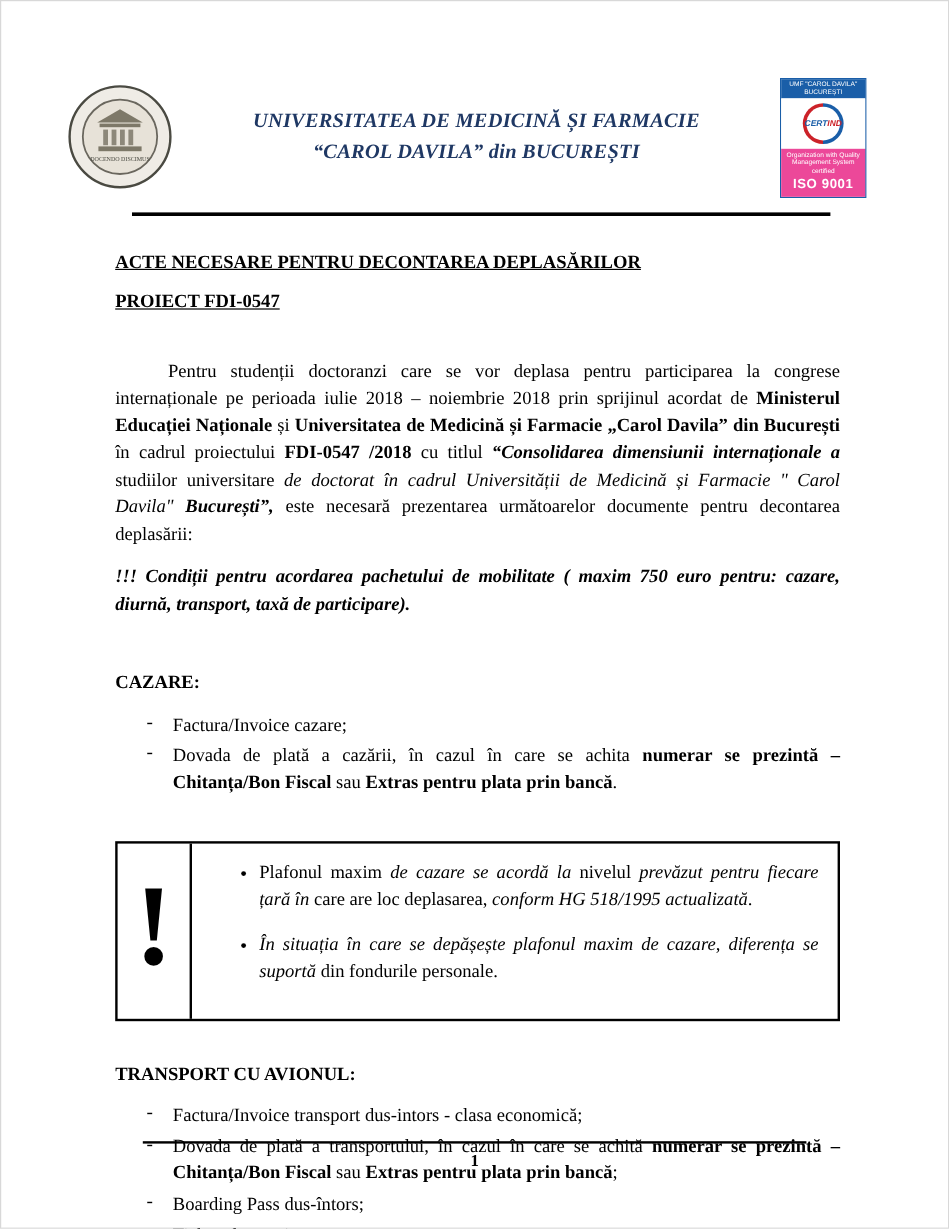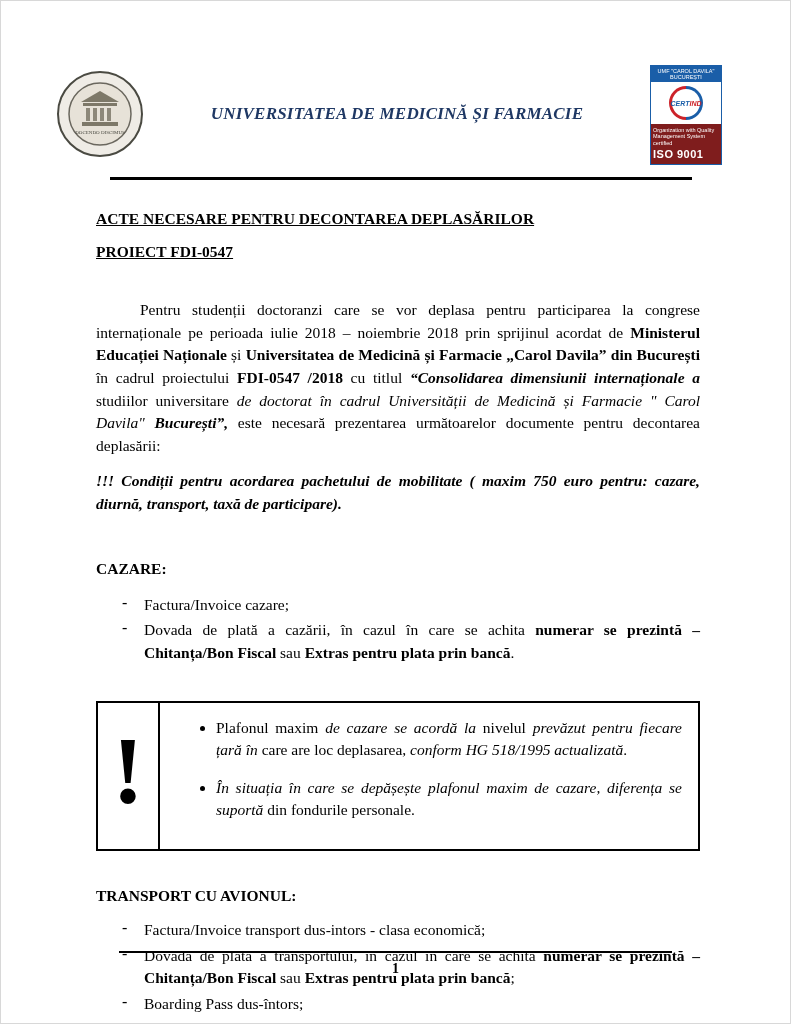--- a/index.html
+++ b/index.html
@@ -17,21 +17,21 @@
     display:flex;flex-direction:column;align-self:flex-start;margin-top:2px;}
   .badge-top{background:#1a5ea8;color:#fff;font-size:5.5px;line-height:1.1;text-align:center;padding:2px 1px;}
   .badge-mid{background:#fff;height:42px;display:flex;align-items:center;justify-content:center;}
   .certind{width:34px;height:34px;border-radius:50%;
     background:conic-gradient(#1a5ea8 0 180deg,#cc2229 180deg 360deg);
     display:flex;align-items:center;justify-content:center;}
   .certind-inner{width:28px;height:28px;border-radius:50%;background:#fff;
     display:flex;align-items:center;justify-content:center;font-size:7px;font-weight:700;font-style:italic;}
   .cert-blue{color:#1a5ea8;}
   .cert-red{color:#cc2229;}
-  .badge-bottom{background:#7f1d1d;color:#fff;text-align:left;padding:3px 2px 4px;}
+  .badge-bottom{background:#ec4899;color:#fff;text-align:center;padding:3px 2px 4px;}
   .badge-org{font-size:5.5px;line-height:1.15;}
   .badge-iso{font-size:11px;font-weight:700;margin-top:2px;letter-spacing:.5px;}
   .rule{background:#000;}
   .header-rule{height:3px;margin:12px 8px 0 14px;}
   
   .doc-title{margin-top:30px;text-align:left;font-weight:700;font-size:15.5px;}
   .doc-title-line{text-decoration:underline;margin-bottom:15px;}
   
   .rich{font-size:15.5px;line-height:1.46;}
   .intro{margin:38px 0 0;text-align:justify;text-indent:44px;}
@@ -72,20 +72,21 @@
         <rect x="37" y="38" width="4" height="13" fill="#8d887a"></rect>
         <rect x="44" y="38" width="4" height="13" fill="#8d887a"></rect>
         <rect x="51" y="38" width="4" height="13" fill="#8d887a"></rect>
         <rect x="26" y="52" width="36" height="4" fill="#7d7868"></rect>
         <text x="44" y="64" text-anchor="middle" font-size="5" fill="#4a4a42">DOCENDO DISCIMUS</text>
       </svg>
     </div>
 
     <div class="header-title">
       <div class="ht-line">UNIVERSITATEA DE MEDICINĂ ȘI FARMACIE</div>
+      <div class="ht-line">“CAROL DAVILA” din BUCUREȘTI</div>
     </div>
 
     <div class="badge">
       <div class="badge-top">UMF "CAROL DAVILA" BUCUREȘTI</div>
       <div class="badge-mid">
         <div class="certind">
           <div class="certind-inner">
             <span class="cert-blue">CERT</span>
               <span class="cert-red">IND</span>
           </div>

